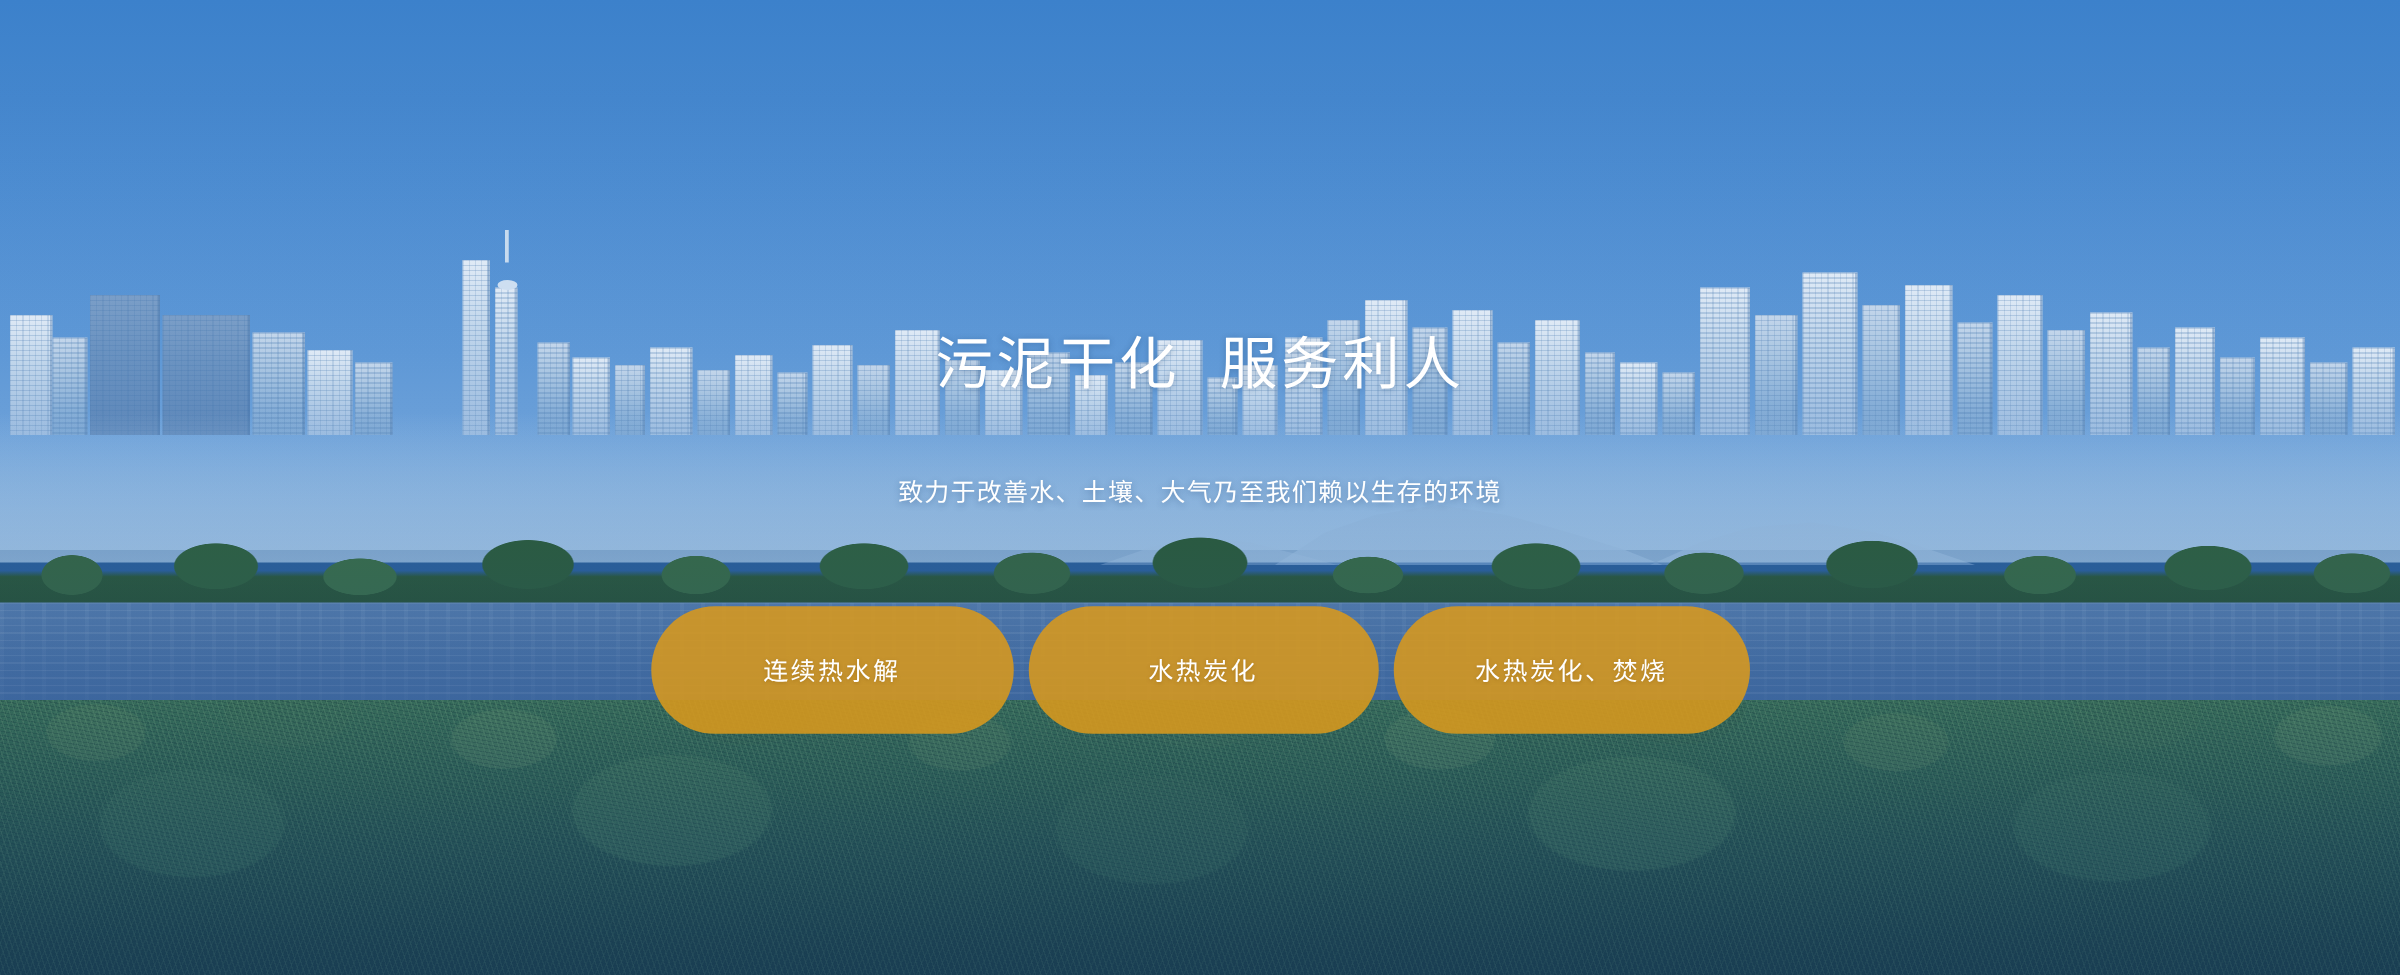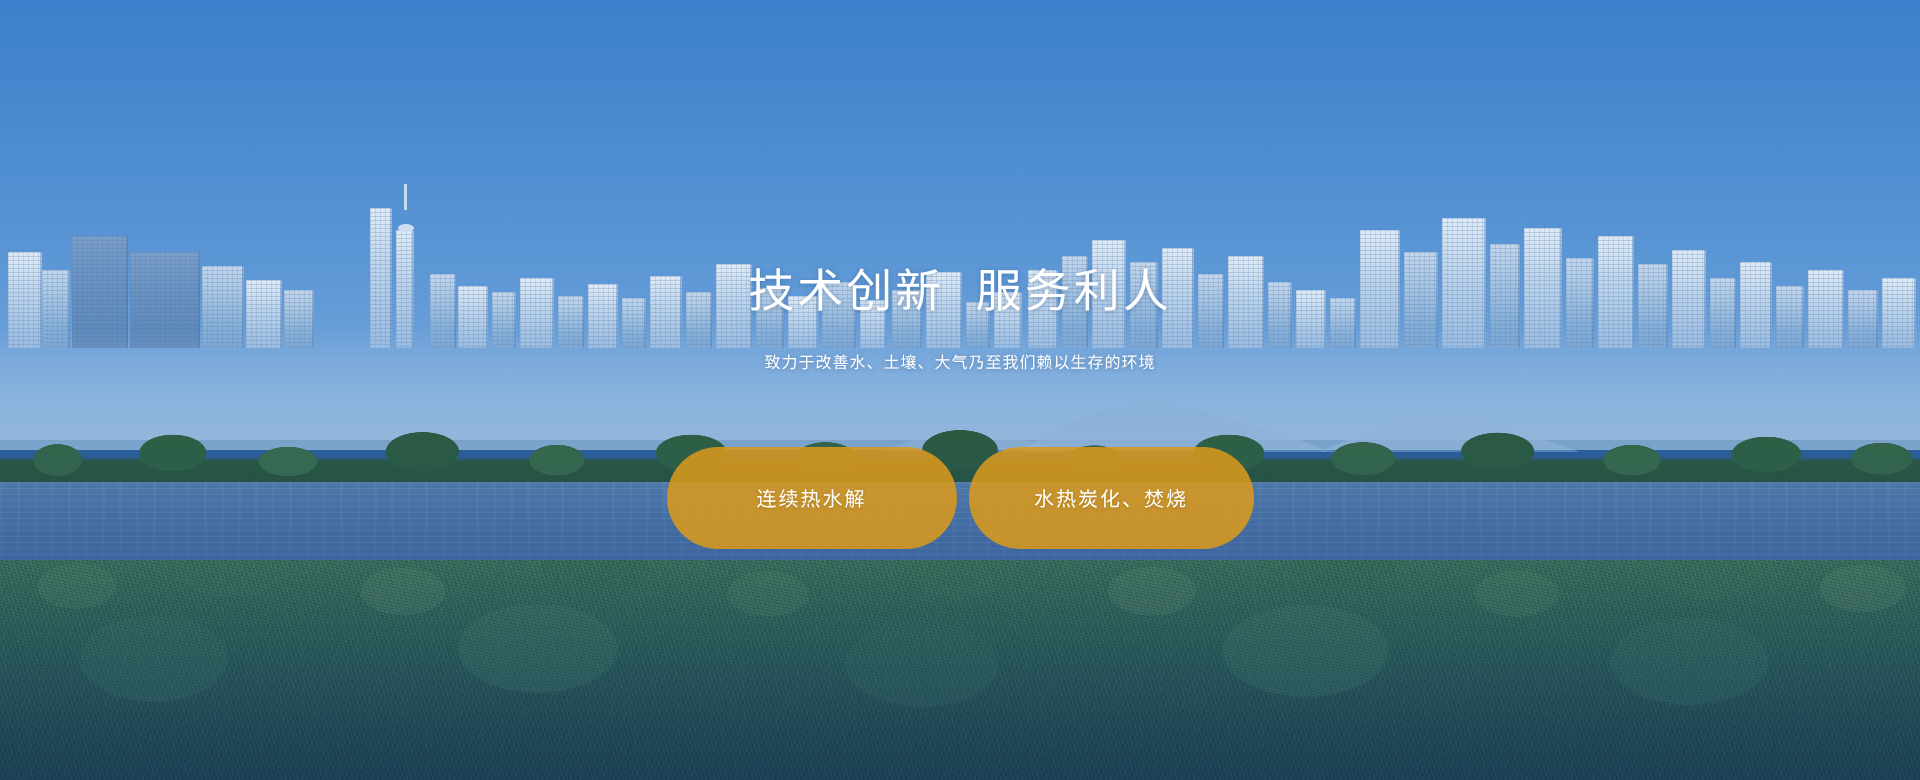--- a/index.html
+++ b/index.html
@@ -203,22 +203,22 @@
     font-size: 46px;
     line-height: 1;
     letter-spacing: 3px;
     color: #ffffff;
     font-weight: 500;
     white-space: pre;
     text-shadow: 0 1px 5px rgba(20,55,100,.30);
   }
 
   .subtitle {
-    margin-top: 10px;
-    font-size: 16px;
+    margin-top: 40px;
+    font-size: 20px;
     line-height: 1;
     letter-spacing: 1px;
     color: #ffffff;
     font-weight: 400;
     text-shadow: 0 1px 5px rgba(20,55,100,.35);
   }
 
   .pill-row {
     margin-top: 60px;
     display: flex;
@@ -326,24 +326,25 @@
 
     <div class="haze"></div>
     <div class="treeline"></div>
     <div class="water"></div>
     <div class="veg"></div>
     <div class="layer tint"></div>
   </div>
 
   <div class="content">
 
-    <h1 class="headline">技术创新  服务利人</h1>
+    <h1 class="headline">污泥干化  服务利人</h1>
 
     <p class="subtitle">致力于改善水、土壤、大气乃至我们赖以生存的环境</p>
 
     <div class="pill-row">
       <div class="pill w1">连续热水解</div>
+      <div class="pill w2">水热炭化</div>
       <div class="pill w3">水热炭化、焚烧</div>
     </div>
 
   </div>
 
 </div>
 
 </body></html>

